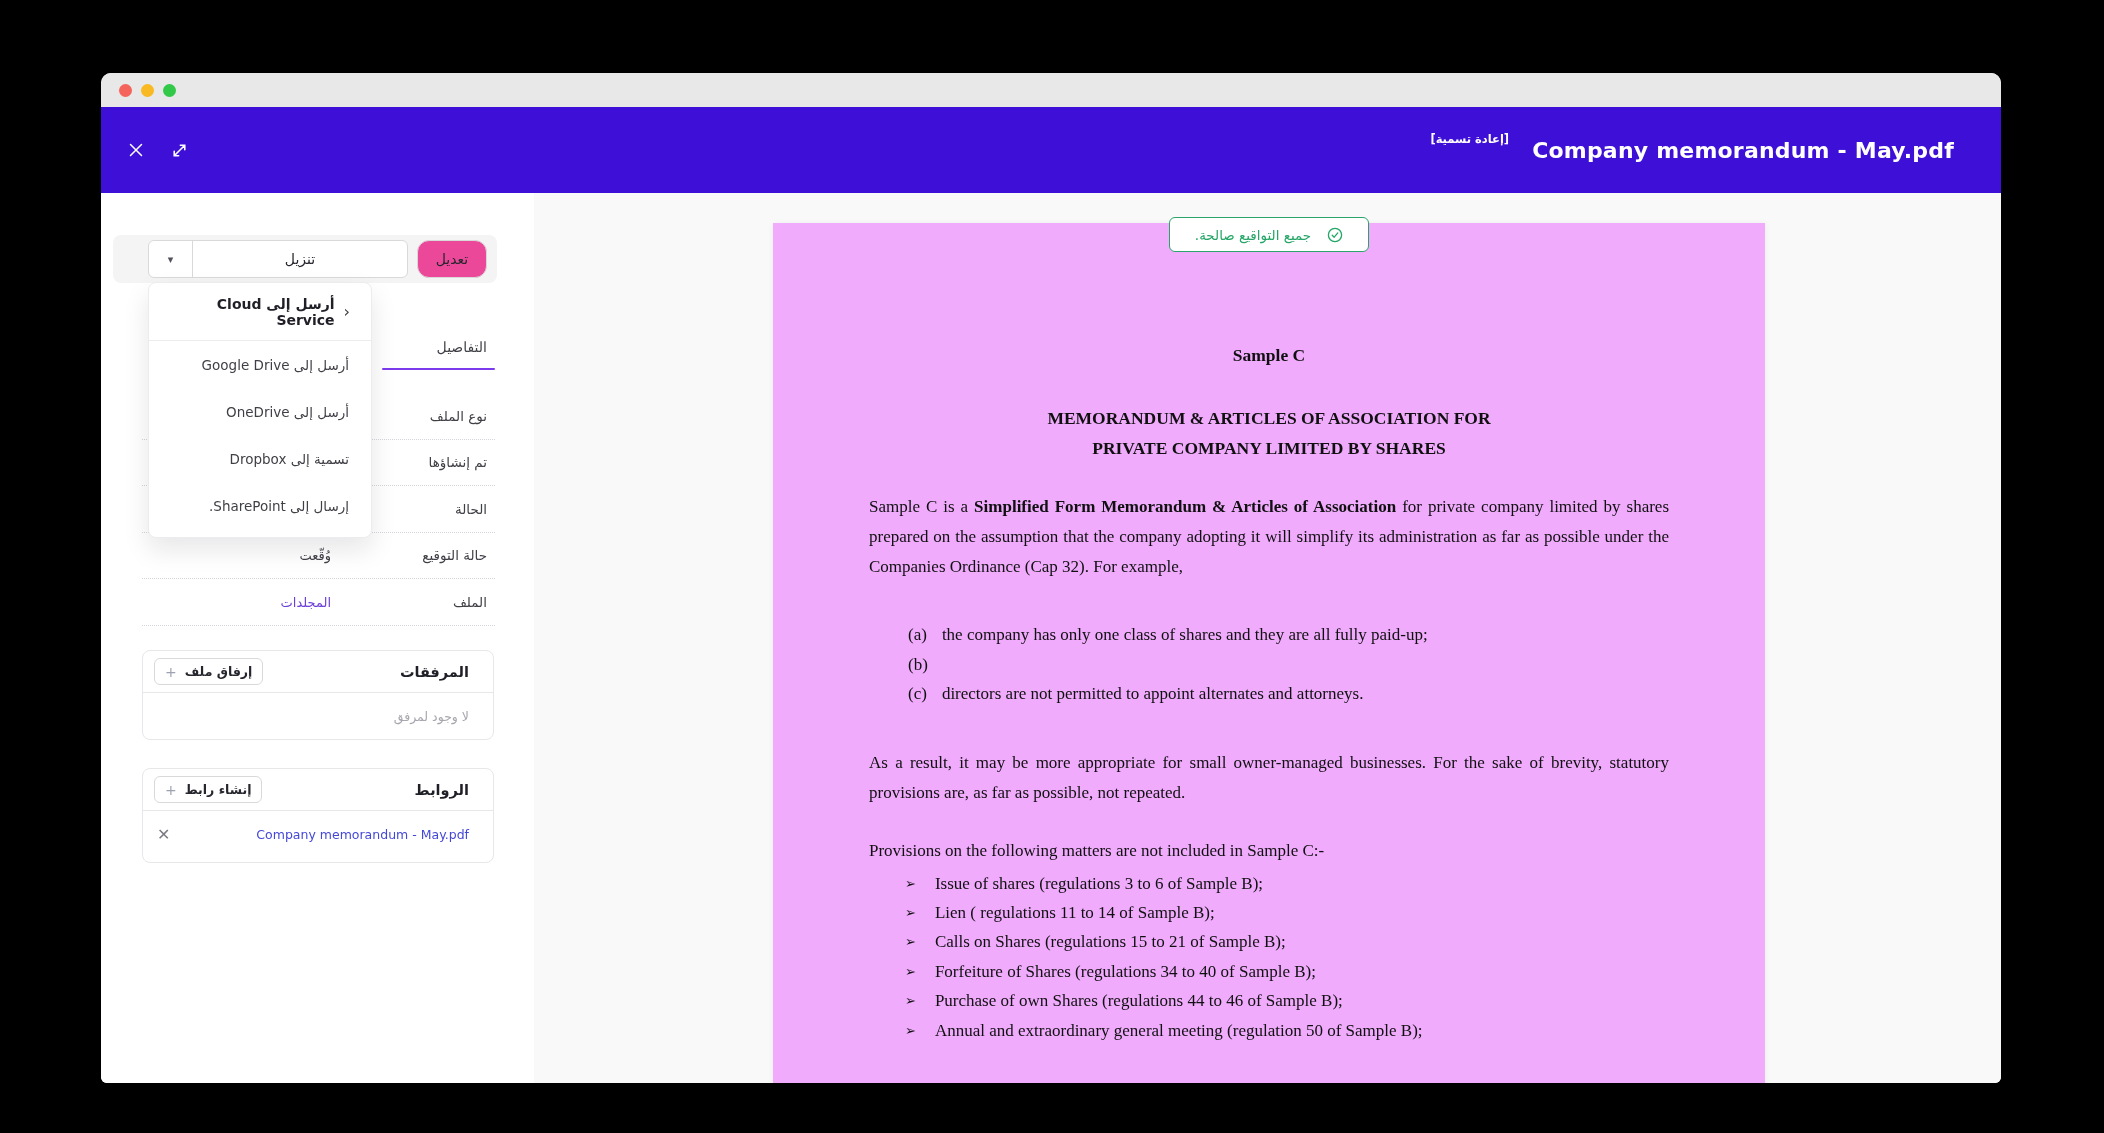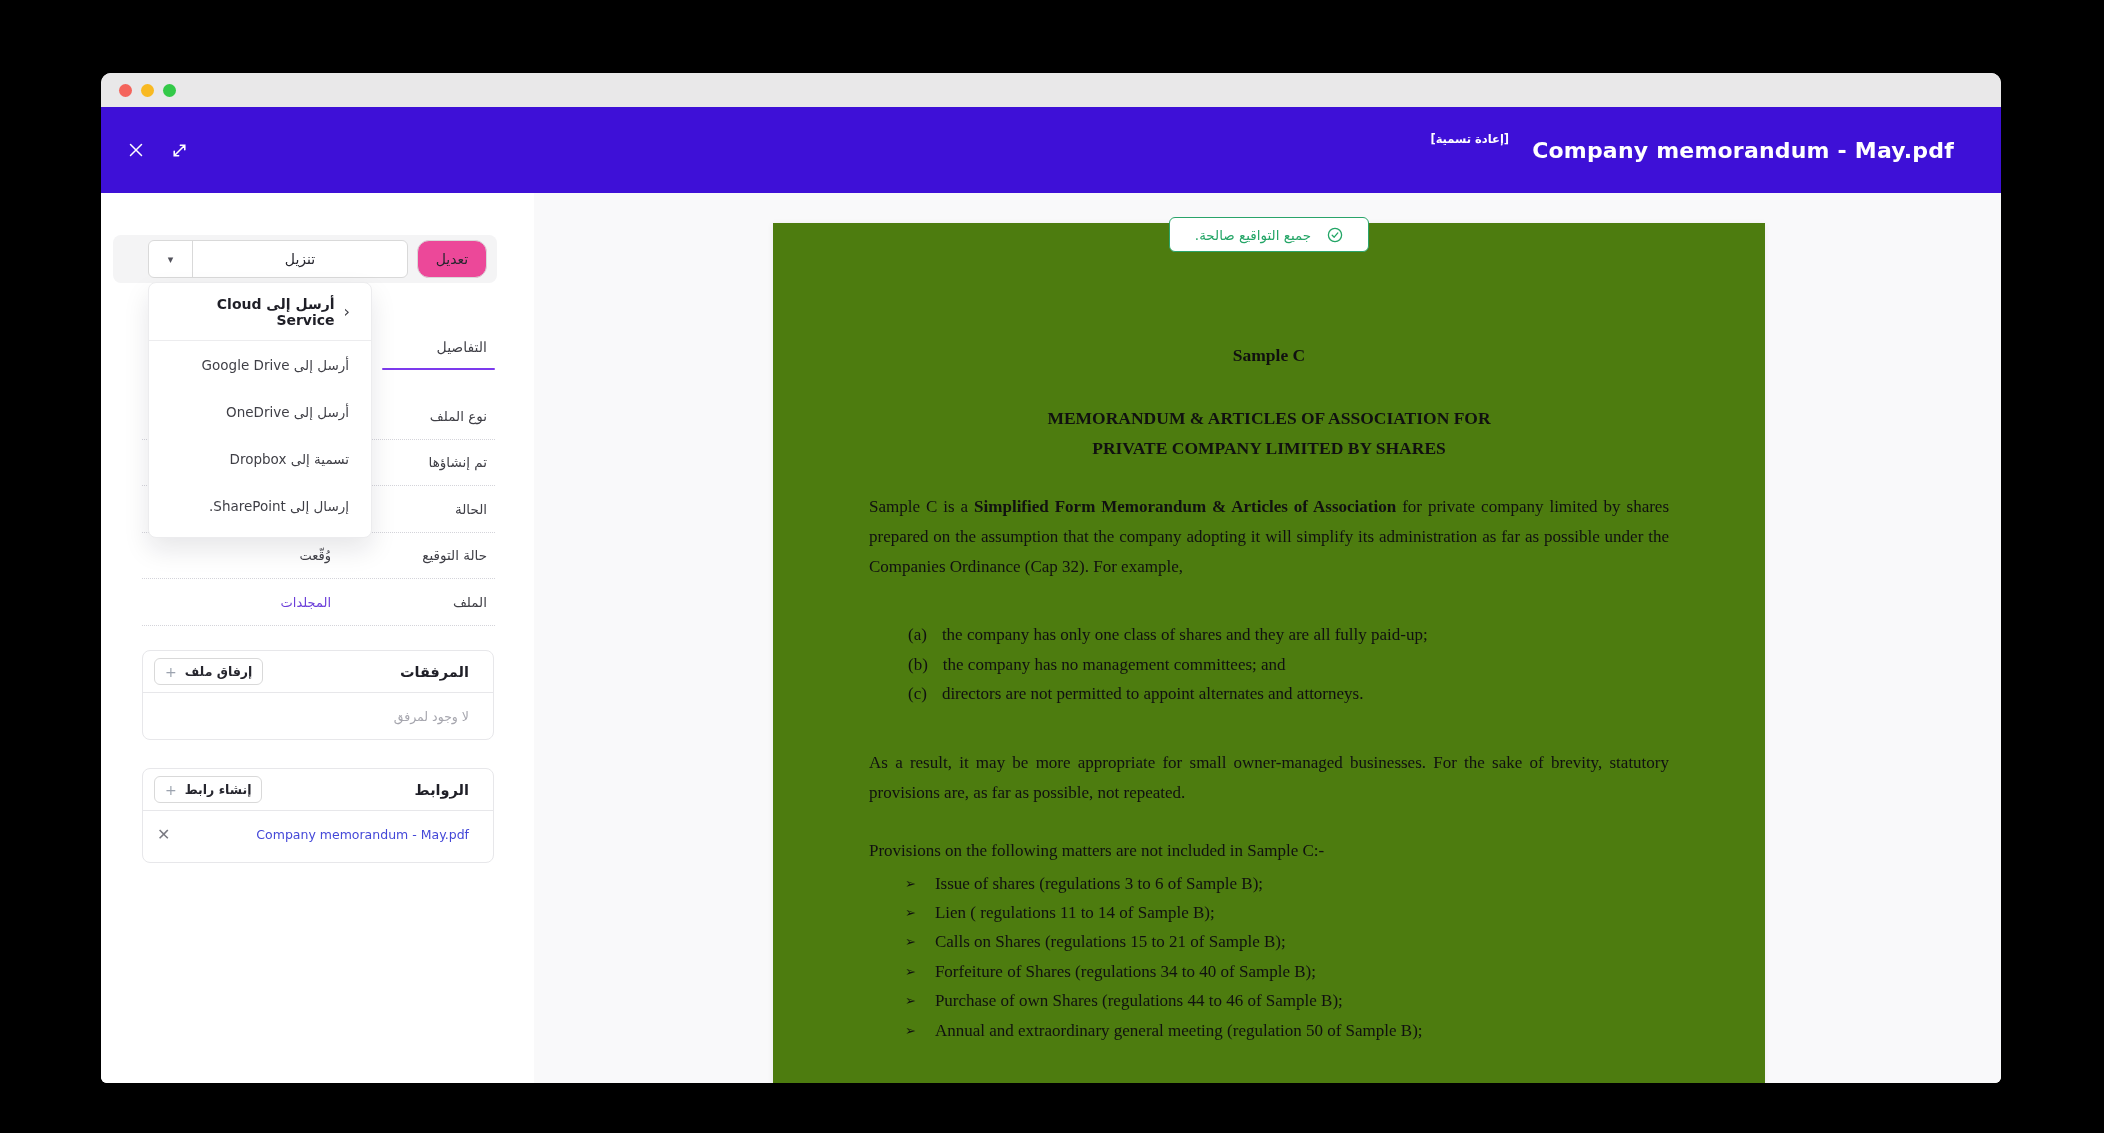--- a/index.html
+++ b/index.html
@@ -62,21 +62,21 @@
   .panel-title{font-size:14.5px;font-weight:700;color:#1f1f27;}
   .panel-btn{height:27px;padding:0 10px;background:#fff;border:1px solid #d9d9d9;border-radius:6px;
              display:flex;align-items:center;gap:8px;font-size:12.5px;font-weight:600;color:#26262e;cursor:pointer;font-family:inherit;}
   .plus-glyph{color:#9ca3af;font-size:14px;font-weight:400;}
   .panel-body{height:47px;display:flex;align-items:center;justify-content:space-between;padding:0 24px 0 14px;}
   .empty-text{color:#a6a6ae;font-size:12.5px;}
   .link-item{color:var(--link-blue);font-size:12.5px;cursor:pointer;}
   .remove-x{color:#7a7a82;font-size:16px;cursor:pointer;line-height:1;}
   
   .viewer{position:absolute;left:433px;right:0;top:0;bottom:0;background:#f9f9fa;overflow:hidden;}
-  .page{position:absolute;left:239px;top:30px;width:992px;bottom:-20px;background:#4d7c0f;
+  .page{position:absolute;left:239px;top:30px;width:992px;bottom:-20px;background:#f0abfc;
         box-shadow:0 1px 7px rgba(0,0,0,.06);}
   .badge{position:absolute;left:635px;top:24px;width:200px;height:35px;background:#fff;border:1px solid #2aa46a;
          border-radius:6px;display:flex;direction:rtl;align-items:center;justify-content:center;gap:16px;
          color:var(--green);font-size:13.5px;z-index:5;}
   .badge svg{stroke:var(--green);fill:none;stroke-width:1.3;stroke-linecap:round;stroke-linejoin:round;}
   
   .doc{position:absolute;inset:0;padding:122px 96px 0;direction:ltr;color:#101010;
        font-family:"Liberation Serif","DejaVu Serif",serif;font-size:17px;}
   .doc-sample{text-align:center;font-weight:700;font-size:17.5px;}
   .doc-head{text-align:center;font-weight:700;font-size:17.5px;line-height:30px;margin-top:37px;}
@@ -216,21 +216,20 @@
               <div>PRIVATE COMPANY LIMITED BY SHARES</div>
             </div>
             <p class="jp p1"><span>Sample C is a </span><b>Simplified Form Memorandum &amp; Articles of Association</b><span> for private company limited by shares prepared on the assumption that the company adopting it will simplify its administration as far as possible under the Companies Ordinance (Cap 32).   For example,</span></p>
             <ul class="list-abc">
               <li>
                   <span>(a)</span>
                   <span>the company has only one class of shares and they are all fully paid-up;</span>
                 </li>
               <li>
                   <span>(b)</span>
-                  <span>the company has no management committees; and</span>
                 </li>
               <li>
                   <span>(c)</span>
                   <span>directors are not permitted to appoint alternates and attorneys.</span>
                 </li>
             </ul>
             <p class="jp p2">As a result, it may be more appropriate for small owner-managed businesses.  For the sake of brevity, statutory provisions are, as far as possible, not repeated.</p>
             <p class="p3">Provisions on the following matters are not included in Sample C:-</p>
             <ul class="bullets">
               <li>

